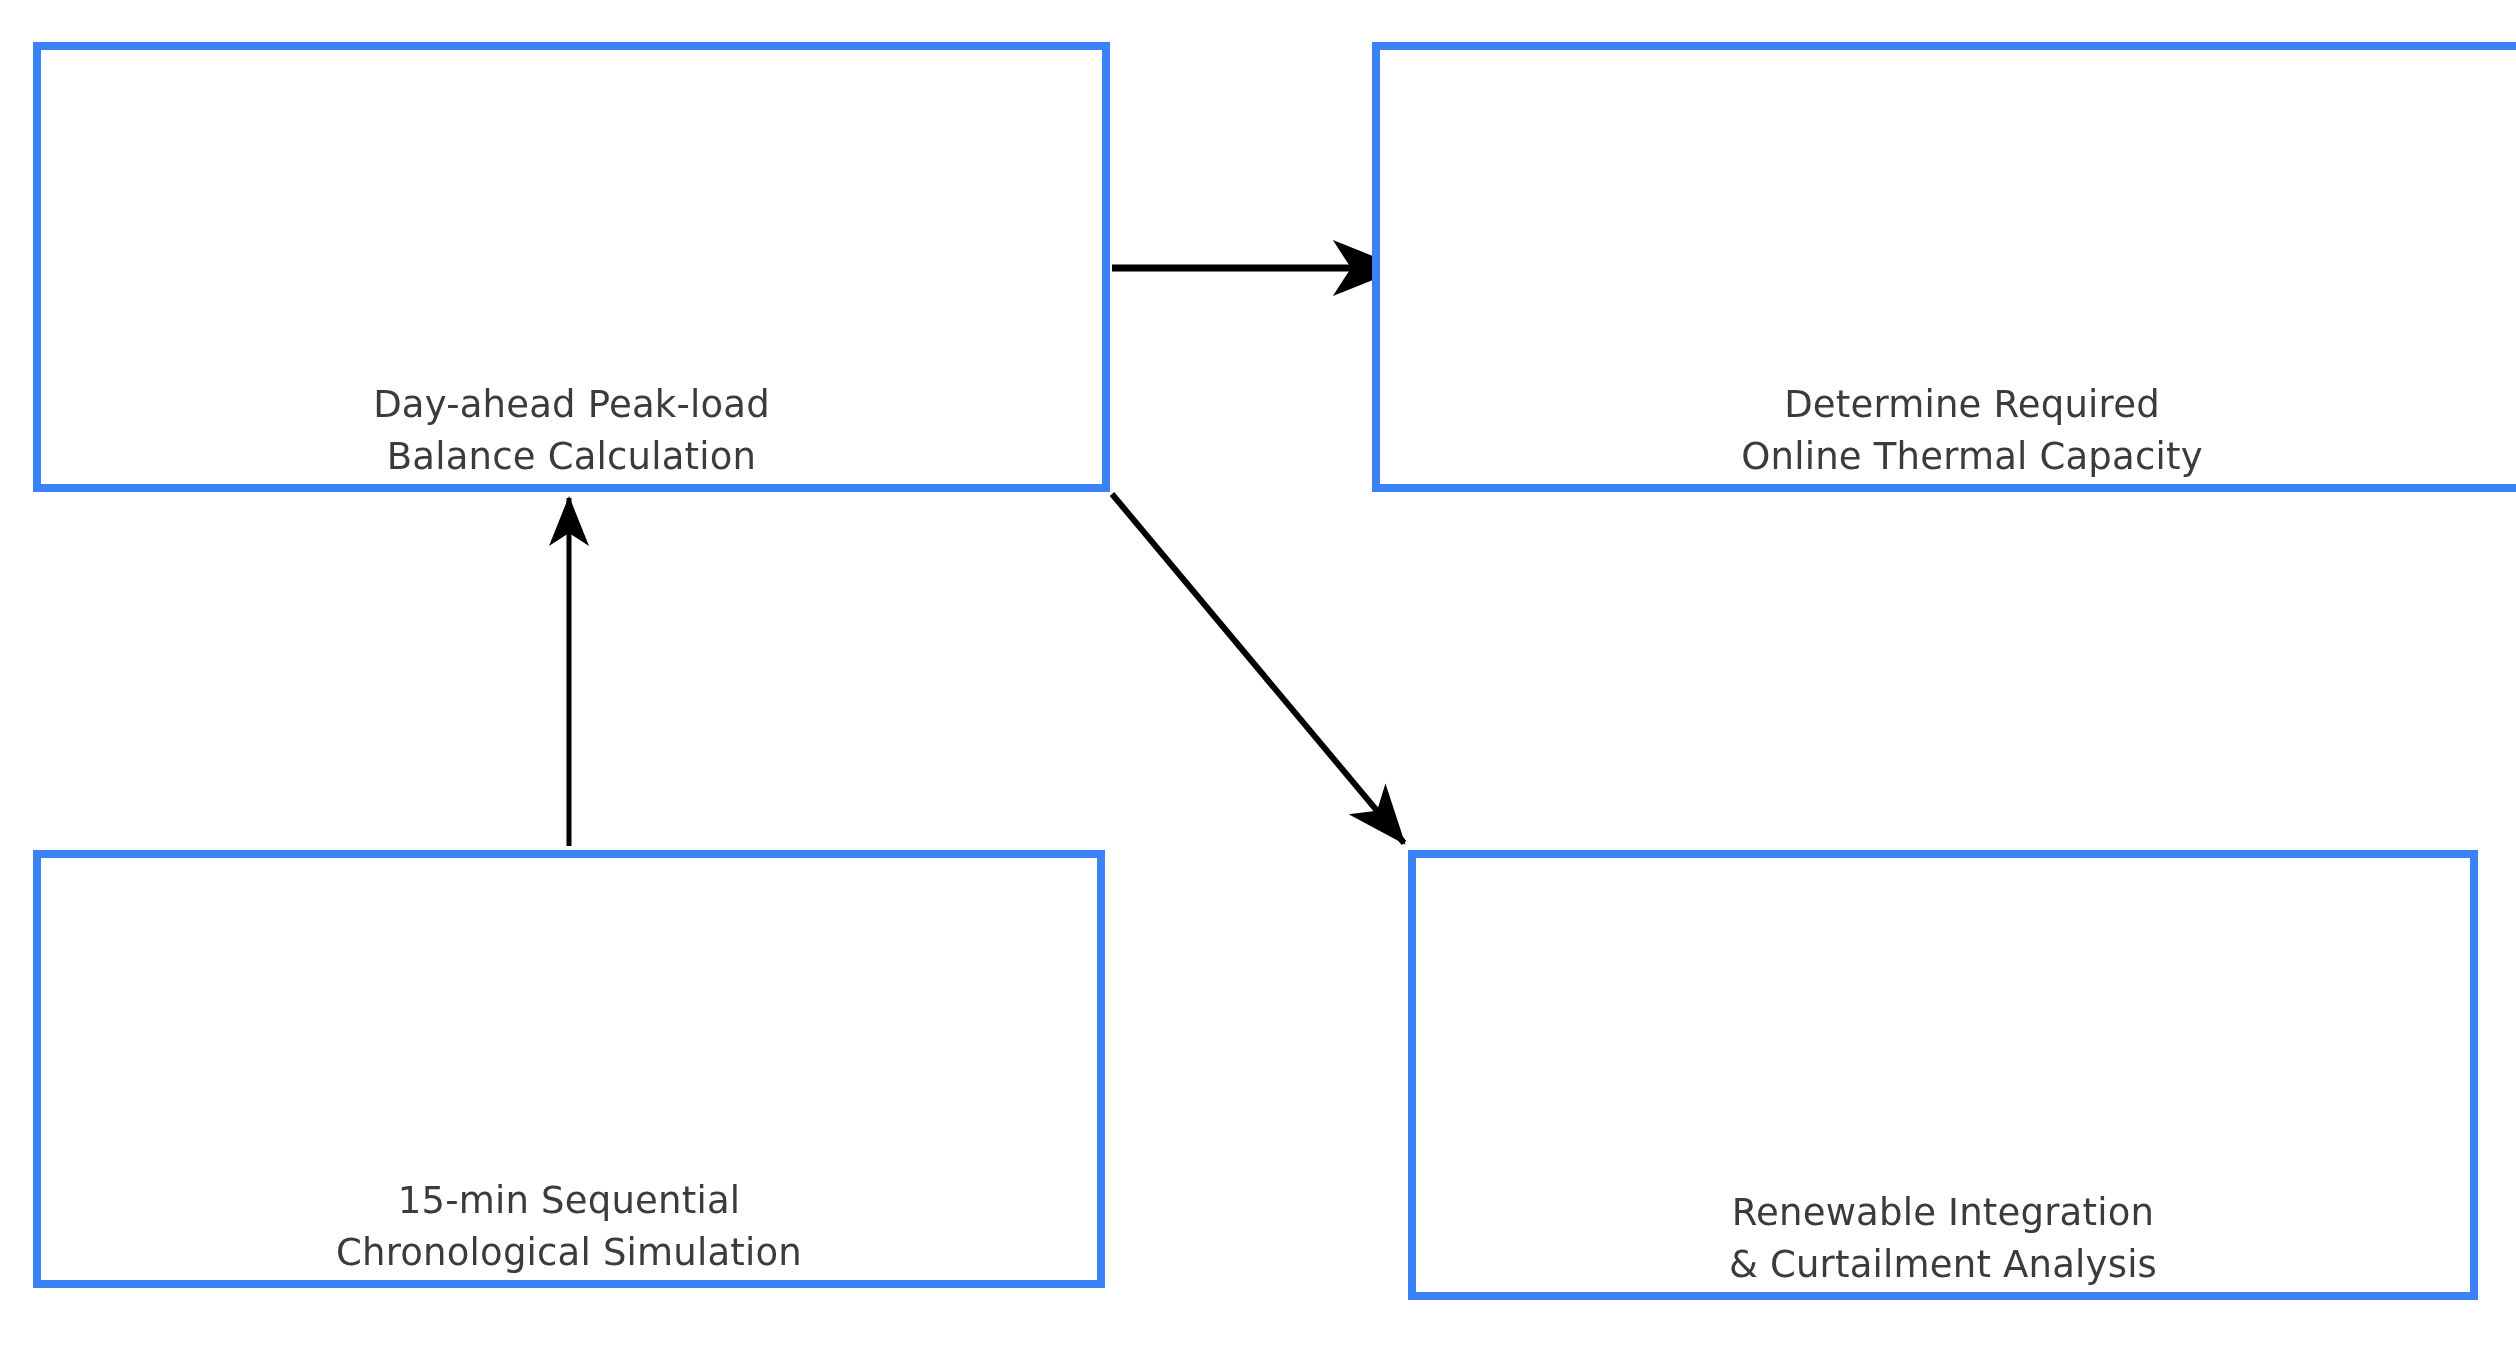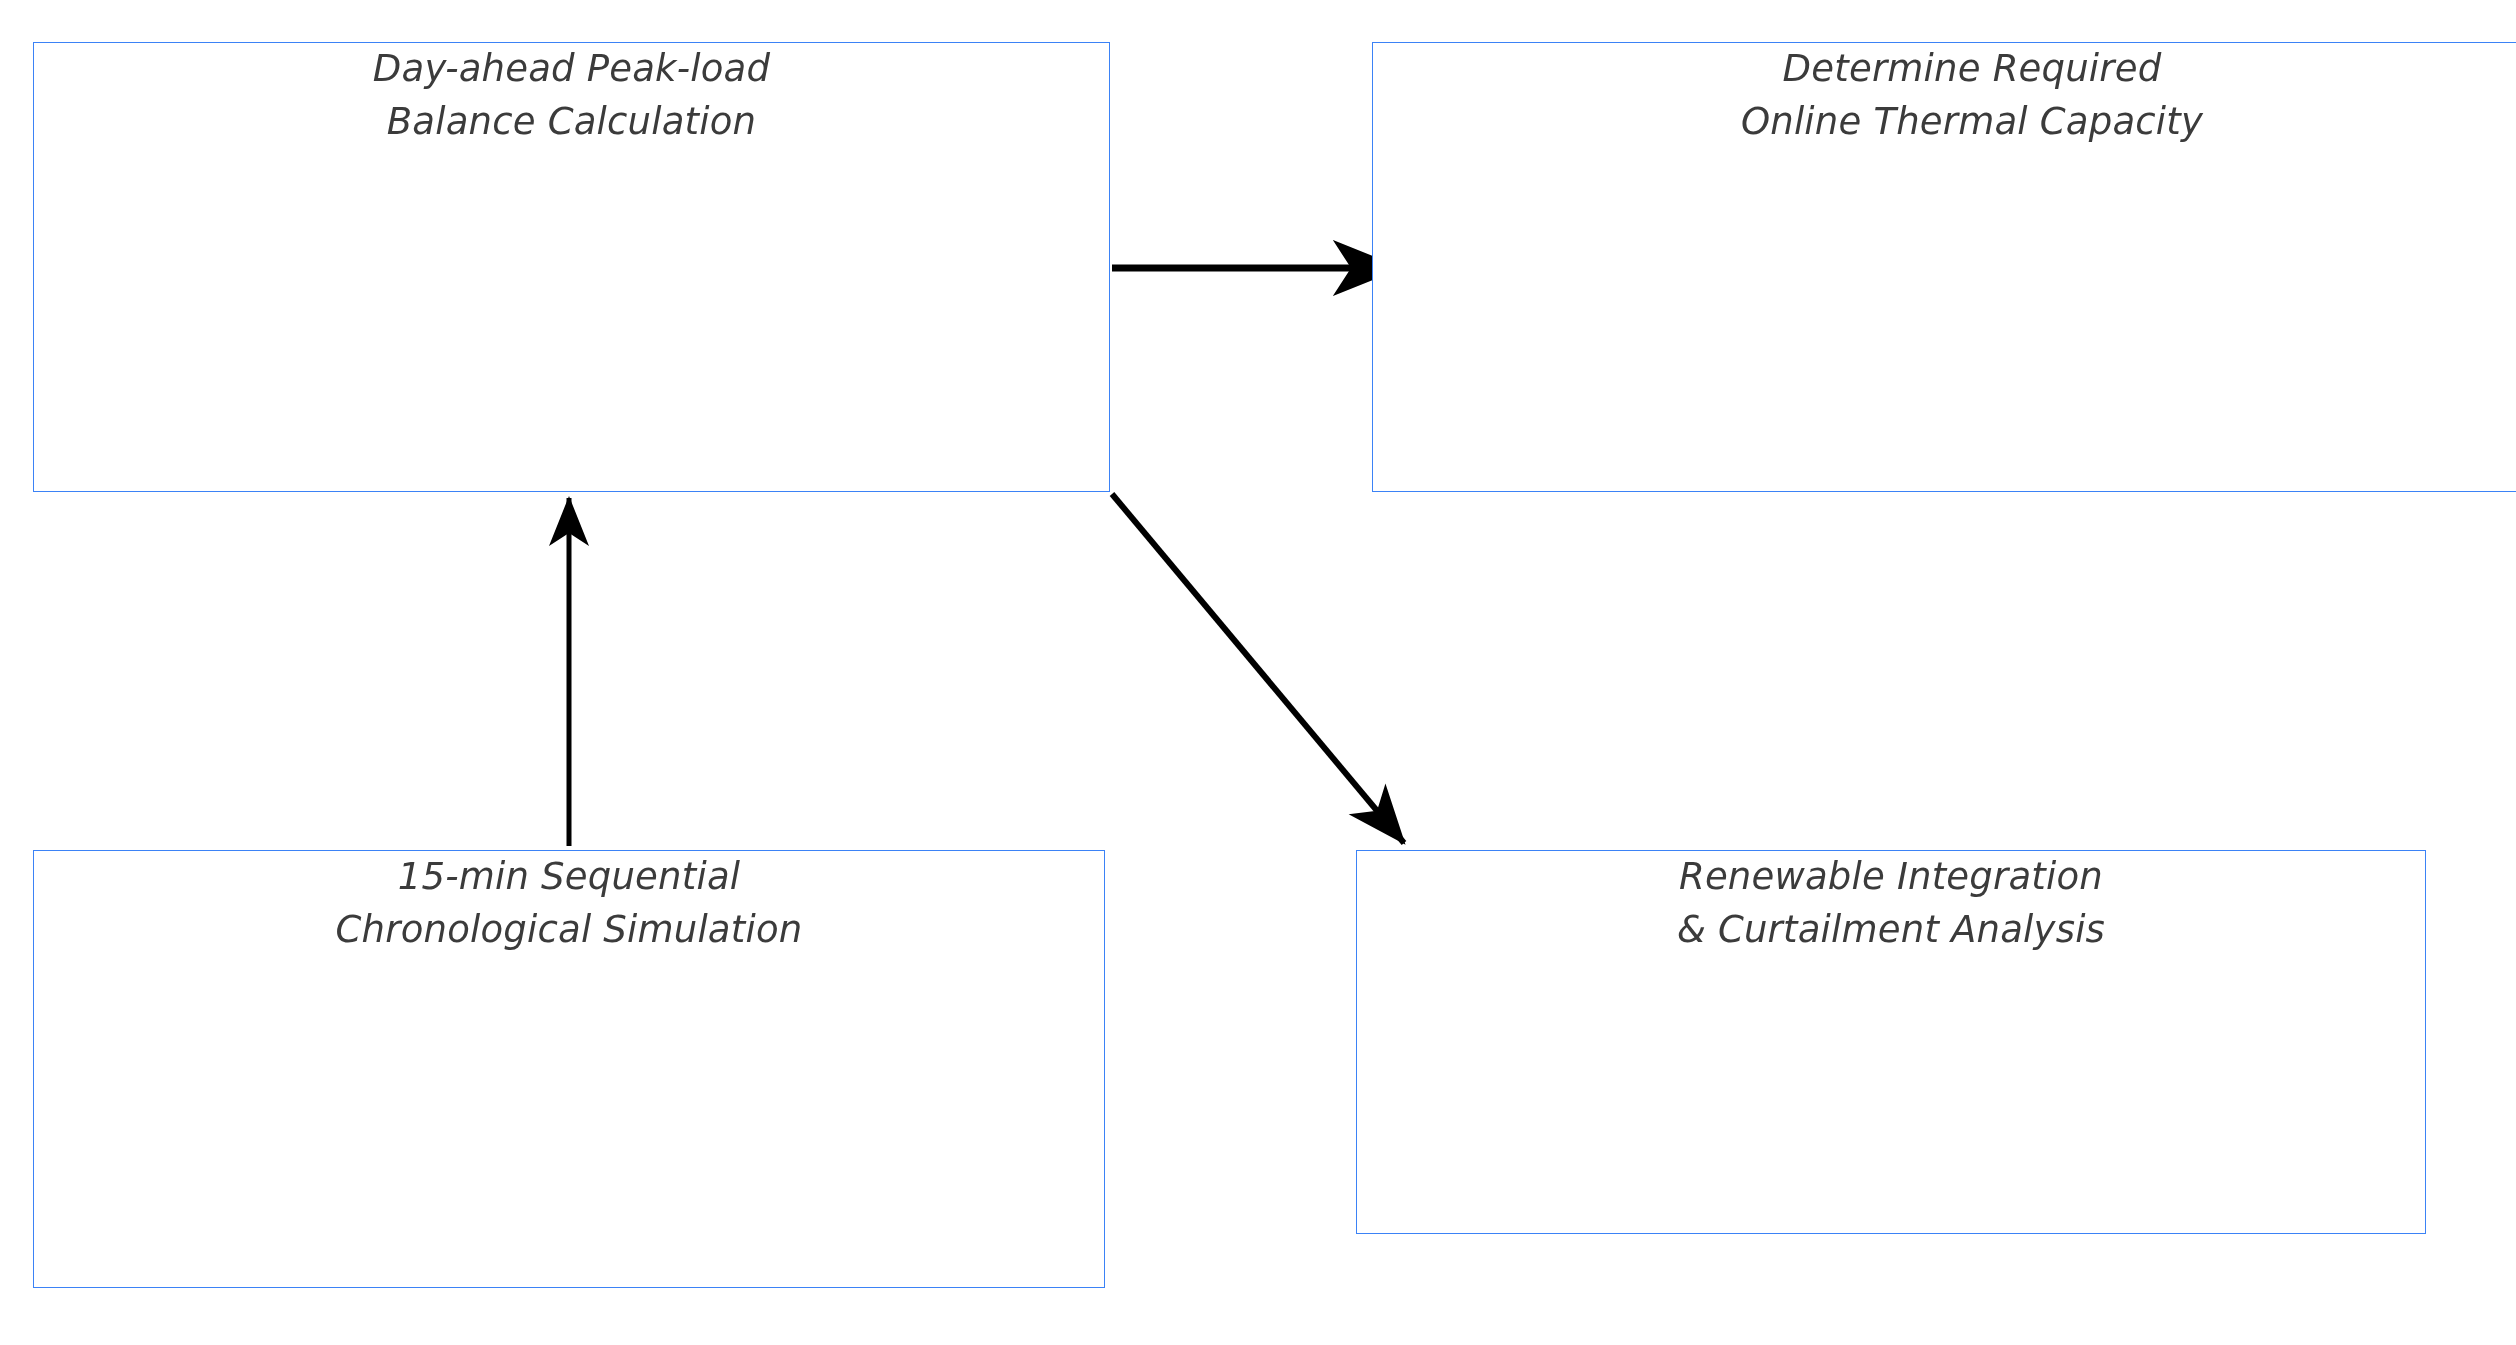--- a/index.html
+++ b/index.html
@@ -15,39 +15,38 @@
     position: relative;
     width: 2516px;
     height: 1345px;
     background: #ffffff;
     overflow: hidden;
   }
   .node {
     position: absolute;
     box-sizing: border-box;
     background: #ffffff;
-    border: 1px solid #3b82f6;
+    border: 8px solid #3b82f6;
     display: flex;
-    align-items: flex-start;
+    align-items: flex-end;
     justify-content: center;
-    font-style: italic;
   }
   .node-label {
     text-align: center;
     color: #3b3b3b;
     font-size: 37px;
     font-weight: 400;
     line-height: 1.42;
     letter-spacing: 0.2px;
     white-space: pre-line;
   }
   #node-peak-load   { left: 33px;   top: 42px;  width: 1077px; height: 450px; }
   #node-thermal-cap { left: 1372px; top: 42px;  width: 1200px; height: 450px; }
   #node-simulation  { left: 33px;   top: 850px; width: 1072px; height: 438px; }
-  #node-renewable   { left: 1356px; top: 850px; width: 1070px; height: 384px; }
+  #node-renewable   { left: 1408px; top: 850px; width: 1070px; height: 450px; }
 
   #edge-layer {
     position: absolute;
     left: 0;
     top: 0;
     width: 2516px;
     height: 1345px;
     pointer-events: none;
   }
 </style>

